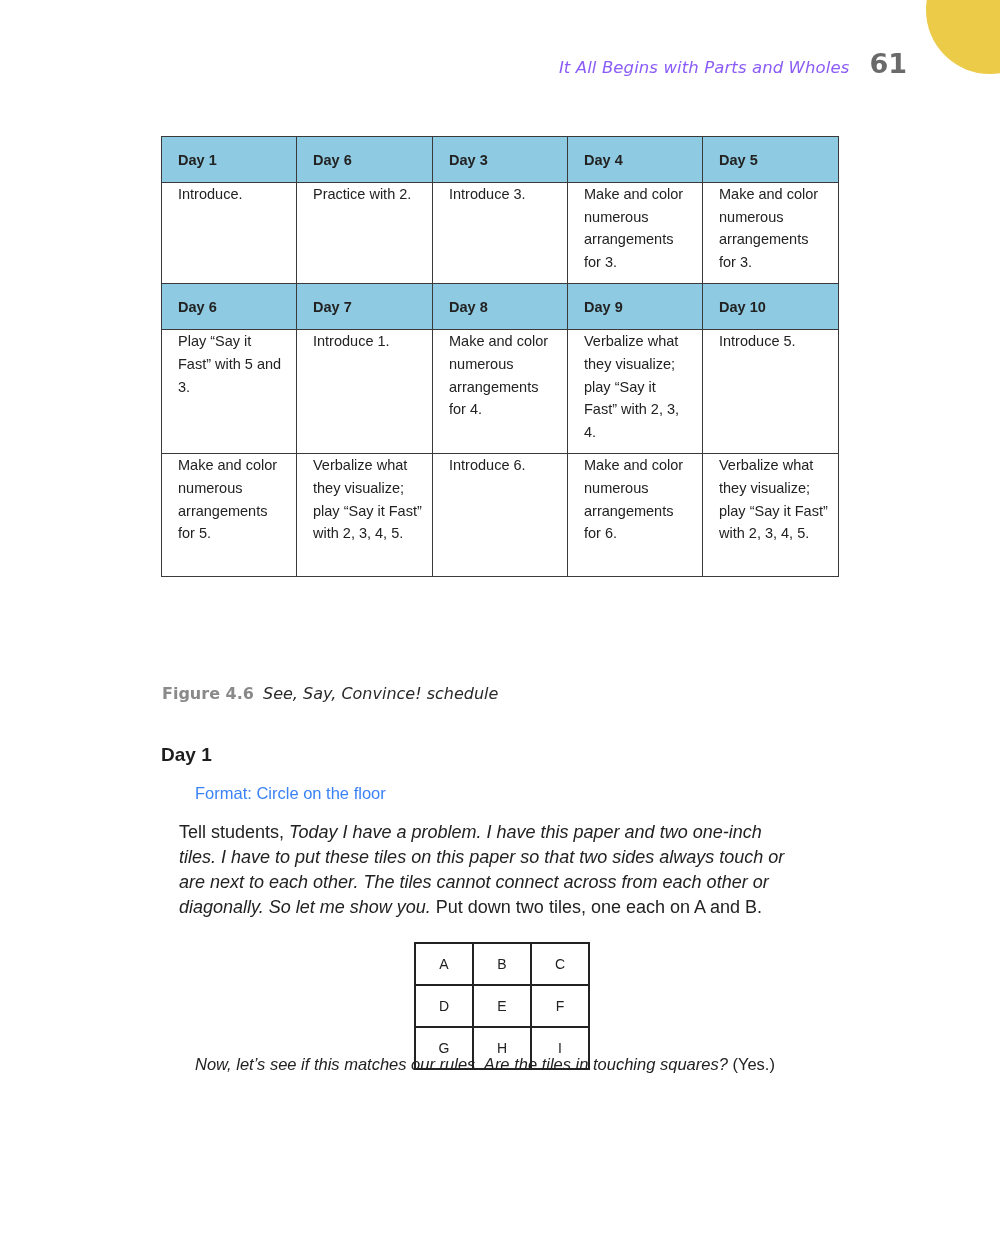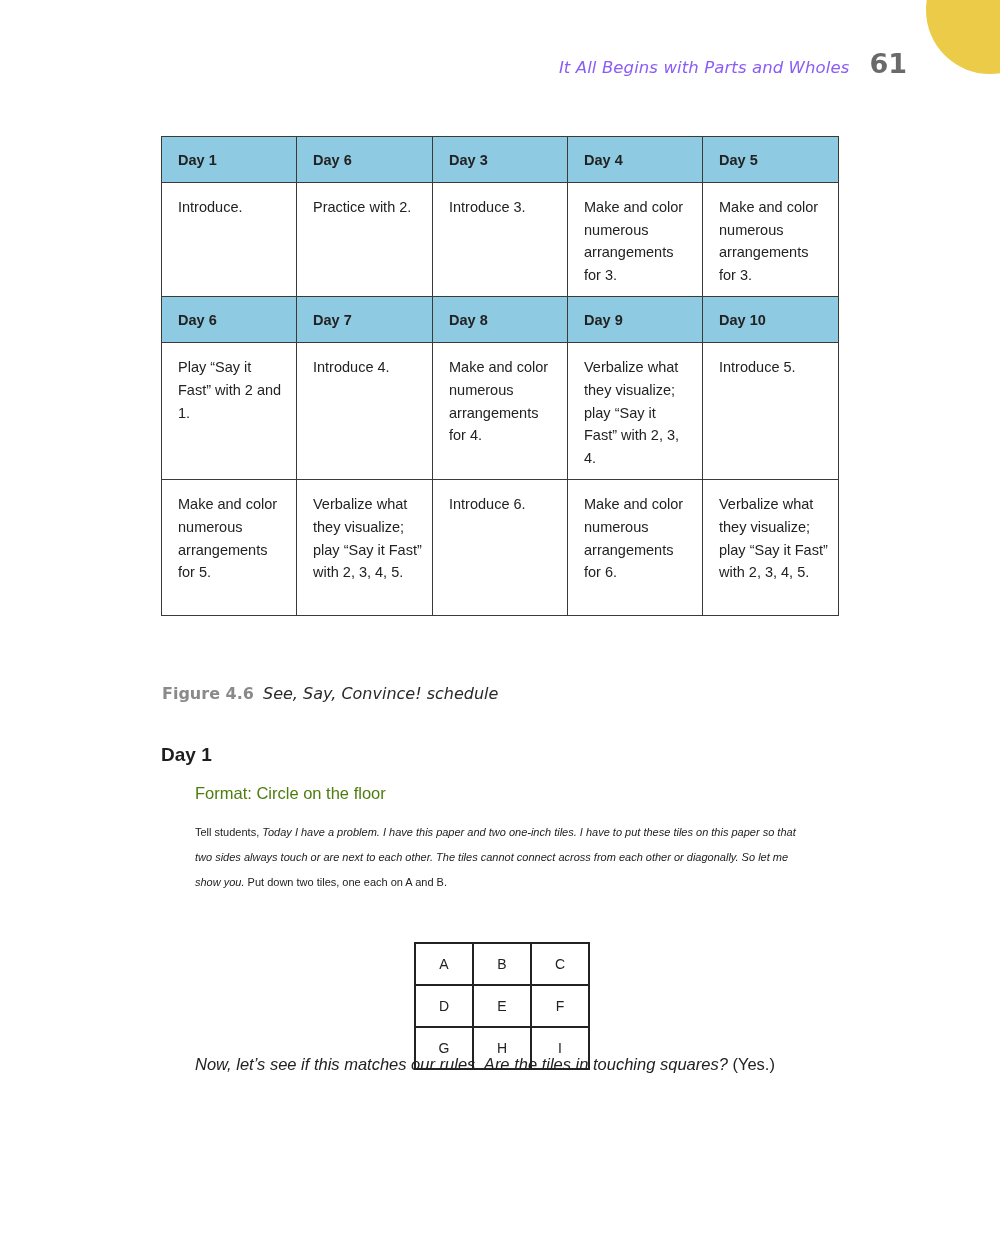--- a/index.html
+++ b/index.html
@@ -28,38 +28,38 @@
     border-collapse: collapse; table-layout: fixed;
     font-family: "Liberation Sans", sans-serif; font-size: 14.5px;
   }
   table.schedule td {
     border: 1.5px solid #3a3a3a; vertical-align: top; padding: 0 10px 0 16px;
     color: #222;
   }
   table.schedule tr.hdr td {
     background: #8ecae1; font-weight: bold; height: 45px; vertical-align: middle;
   }
-  table.schedule tr.body td { line-height: 22.6px; padding-top: 13px; padding-bottom: 10px; }
+  table.schedule tr.body td { line-height: 22.6px; padding-bottom: 10px; }
   tr.b1 td { height: 90px; }
   tr.b2 td { height: 112px; }
   tr.b3 td { height: 112px; }
   .figure-caption {
     position: absolute; left: 162px; top: 684px; font-size: 16px; color: #2a2a2a;
     font-family: "DejaVu Sans", sans-serif;
   }
   .figure-label { font-weight: bold; color: #8a8a8a; margin-right: 4px; }
   .figure-title { font-style: italic; }
   .section-heading {
     position: absolute; left: 161px; top: 744px; font-size: 19px; font-weight: bold; color: #1e1e1e;
   }
   .format-line {
-    position: absolute; left: 195px; top: 784px; font-size: 16.5px; color: #4d7c0f;
+    position: absolute; left: 195px; top: 784px; font-size: 16.5px; color: #3b82f6;
   }
   .para {
-    position: absolute; left: 195px; top: 820px; width: 620px; font-size: 11px; line-height: 25px; color: #222;
+    position: absolute; left: 179px; top: 820px; width: 620px; font-size: 18px; line-height: 25px; color: #222;
   }
   .para i { font-style: italic; }
   .grid {
     position: absolute; left: 414px; top: 942px; border-collapse: collapse; table-layout: fixed;
   }
   .grid td {
     width: 54px; height: 38px; border: 2px solid #222; text-align: center; vertical-align: middle;
     font-size: 14px; color: #222;
   }
   .closing {
@@ -101,22 +101,22 @@
       <td>Make and color numerous arrangements for 3.</td>
     </tr>
     <tr class="hdr">
       <td>Day 6</td>
       <td>Day 7</td>
       <td>Day 8</td>
       <td>Day 9</td>
       <td>Day 10</td>
     </tr>
     <tr class="body b2">
-      <td>Play “Say it Fast” with 2 and 1.</td>
-      <td>Introduce 4.</td>
+      <td>Play “Say it Fast” with 5 and 3.</td>
+      <td>Introduce 1.</td>
       <td>Make and color numerous arrangements for 4.</td>
       <td>Verbalize what they visualize; play “Say it Fast” with 2, 3, 4.</td>
       <td>Introduce 5.</td>
     </tr>
     <tr class="body b3">
       <td>Make and color numerous arrangements for 5.</td>
       <td>Verbalize what they visualize; play “Say it Fast” with 2, 3, 4, 5.</td>
       <td>Introduce 6.</td>
       <td>Make and color numerous arrangements for 6.</td>
       <td>Verbalize what they visualize; play “Say it Fast” with 2, 3, 4, 5.</td>

